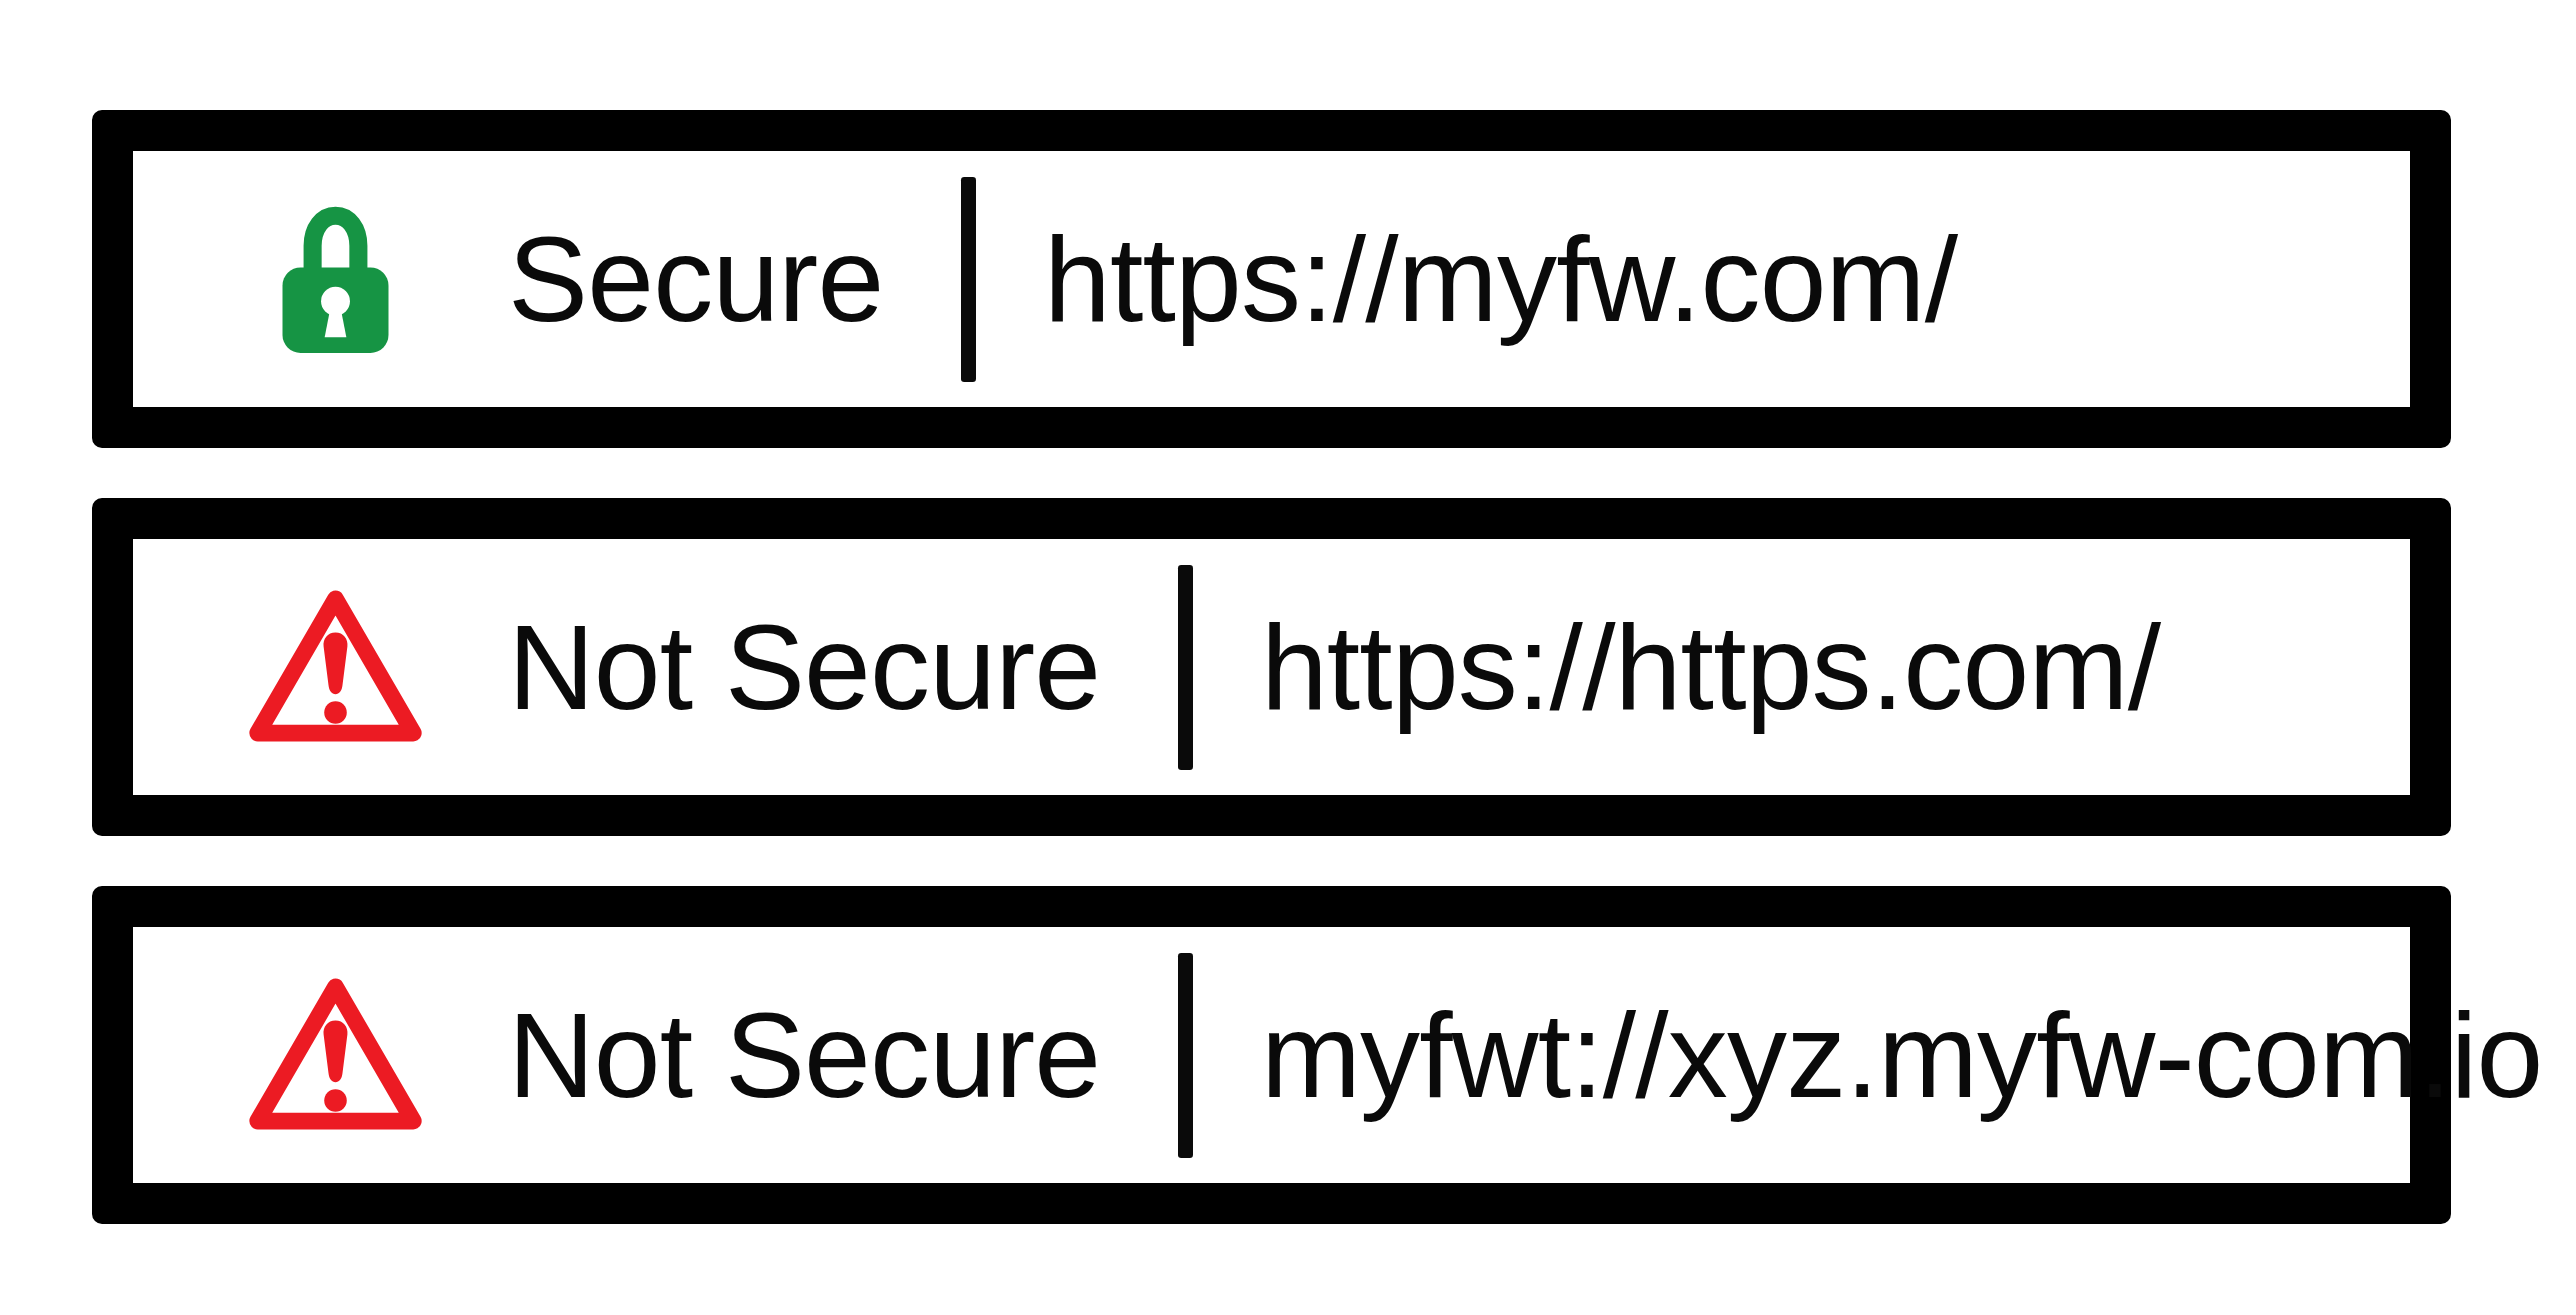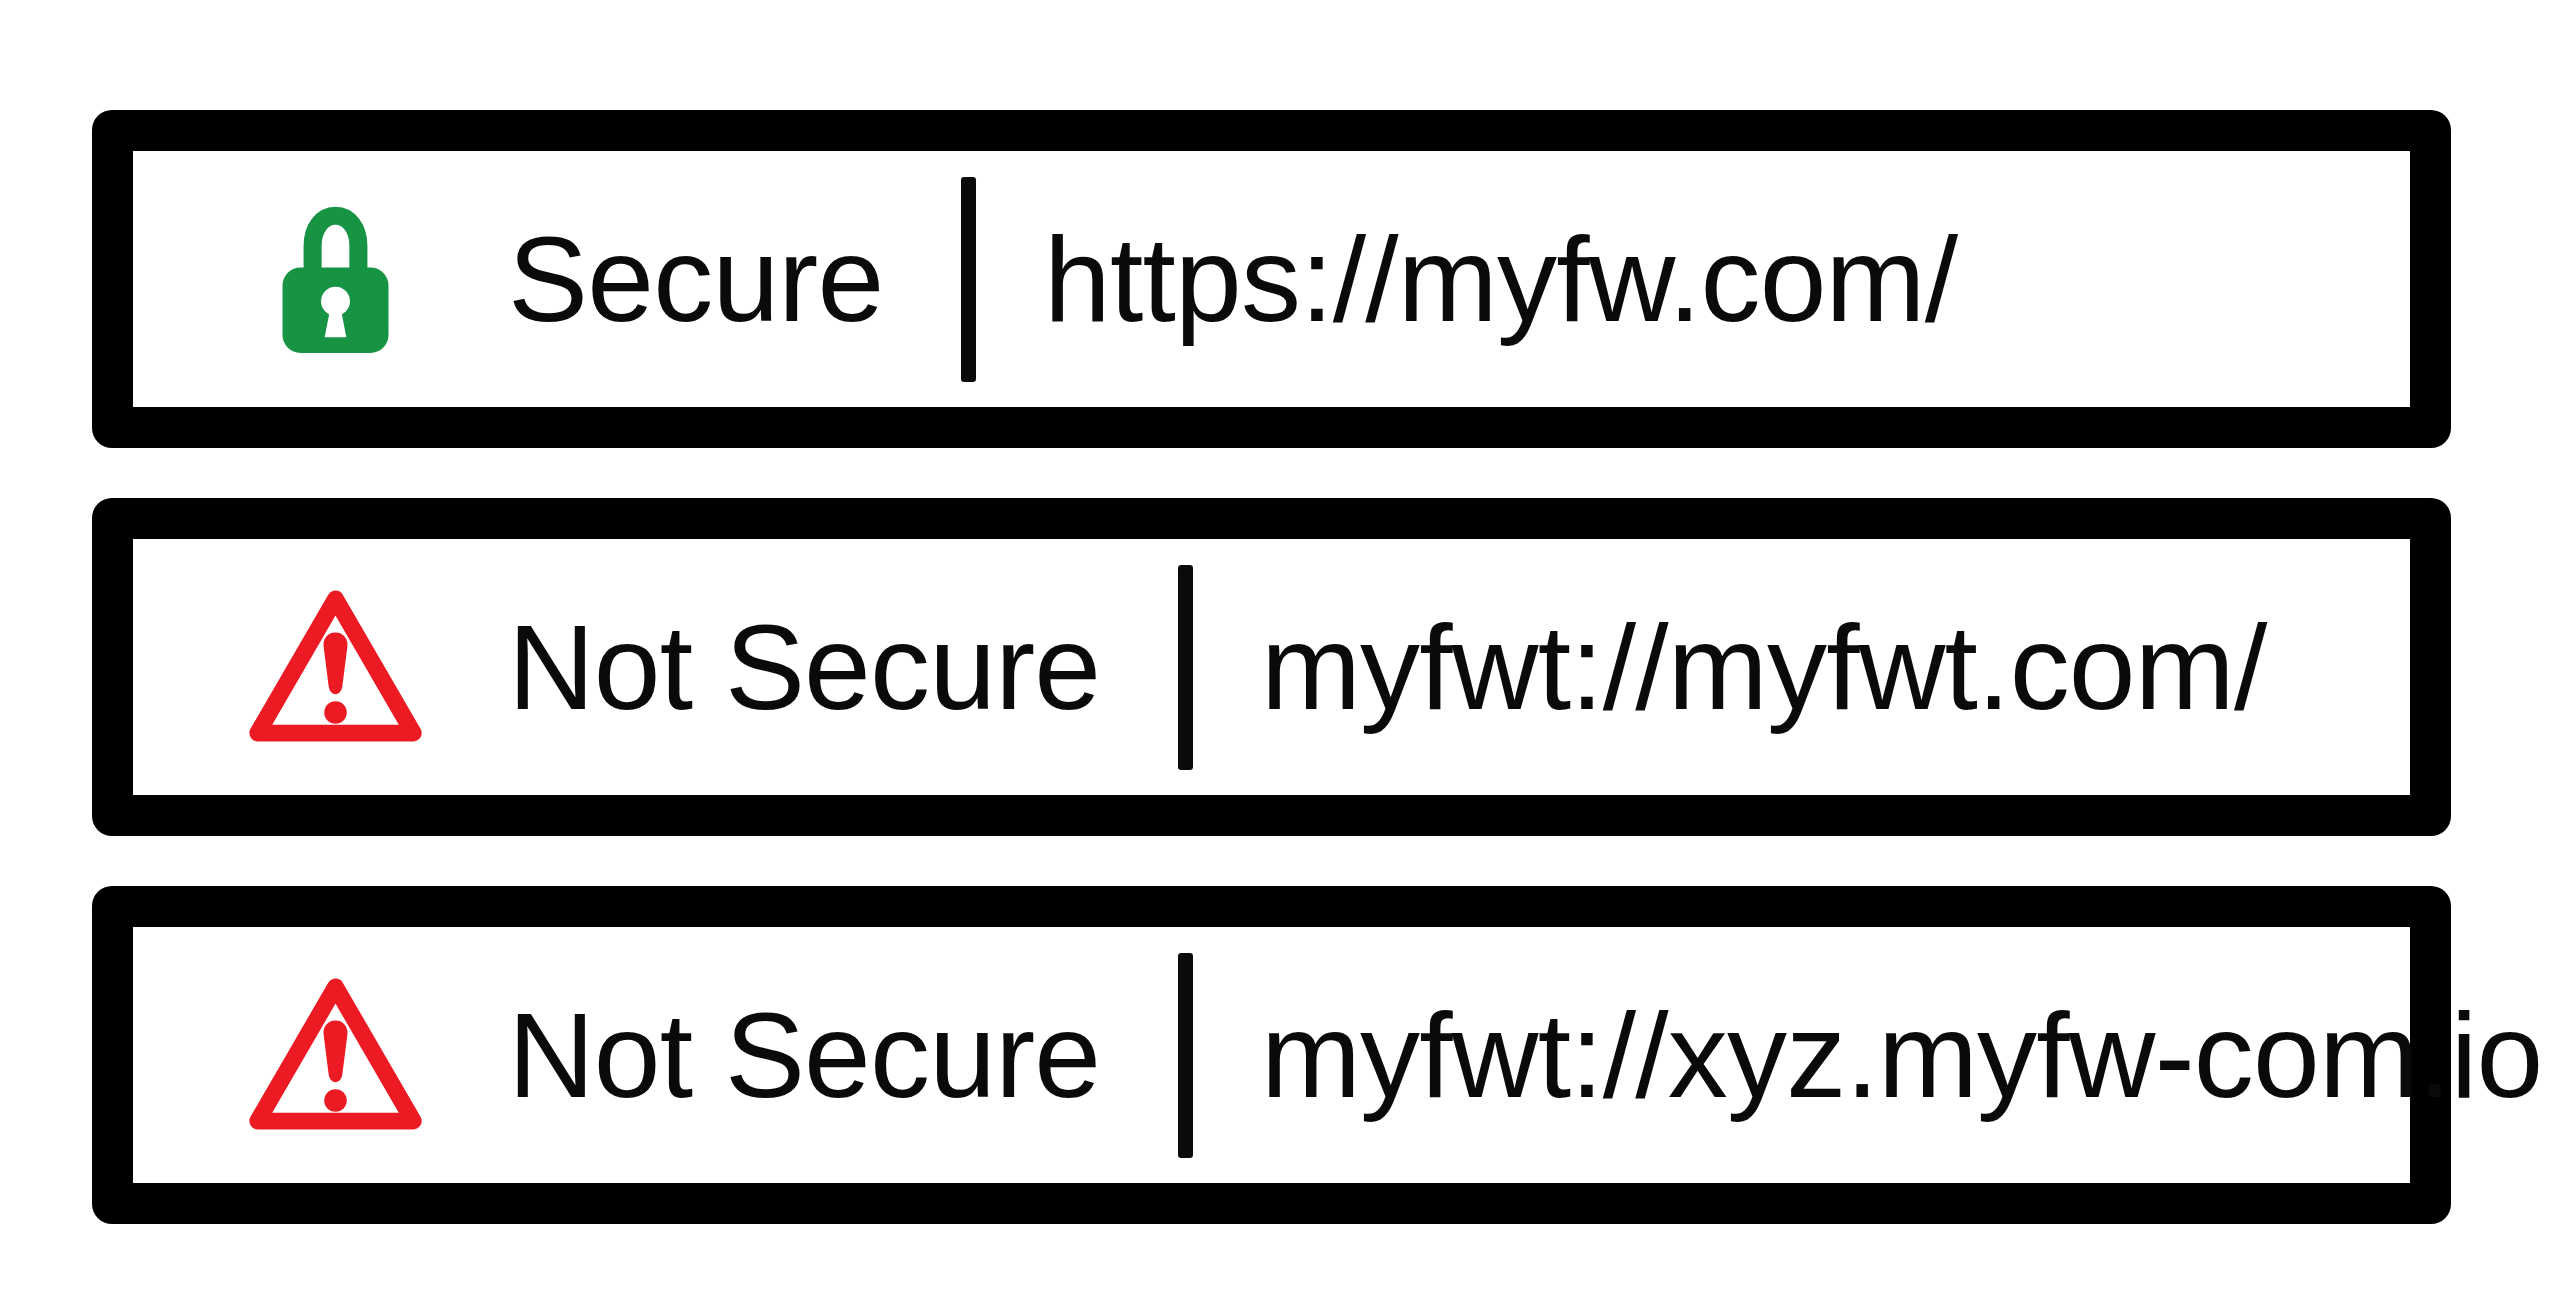--- a/index.html
+++ b/index.html
@@ -25,21 +25,21 @@
     display: flex;
     flex-direction: column;
     gap: 50px;
   }
   .address-bar {
     box-sizing: border-box;
     height: 338px;
     width: 100%;
     background: #ffffff;
     border: 41px solid var(--border-color);
-    border-radius: 20px;
+    border-radius: 10px;
     display: flex;
     align-items: center;
     padding-left: 110px;
     cursor: text;
   }
   .icon-box {
     width: 185px;
     flex: 0 0 185px;
     display: flex;
     align-items: center;
@@ -92,21 +92,21 @@
   <div class="address-bar">
     <span class="icon-box">
       <svg class="warning-icon" width="183" height="171" viewBox="0 0 120 112" aria-hidden="true">
         <path d="M60 11 L111 99 L9 99 Z" fill="none" stroke="currentColor" stroke-width="11" stroke-linejoin="round"></path>
         <path d="M60 33 C54.8 33 51.6 37.2 52.2 42.3 L55.4 67.5 C55.8 71.3 57.6 73.5 60 73.5 C62.4 73.5 64.2 71.3 64.6 67.5 L67.8 42.3 C68.4 37.2 65.2 33 60 33 Z" fill="currentColor"></path>
         <circle cx="60" cy="85.5" r="7.4" fill="currentColor"></circle>
       </svg>
     </span>
     <span class="status-label">Not Secure</span>
     <span class="divider"></span>
-    <span class="url-text">myfwt://myfwt.com/</span>
+    <span class="url-text">https://https.com/</span>
   </div>
 
   <div class="address-bar">
     <span class="icon-box">
       <svg class="warning-icon" width="183" height="171" viewBox="0 0 120 112" aria-hidden="true">
         <path d="M60 11 L111 99 L9 99 Z" fill="none" stroke="currentColor" stroke-width="11" stroke-linejoin="round"></path>
         <path d="M60 33 C54.8 33 51.6 37.2 52.2 42.3 L55.4 67.5 C55.8 71.3 57.6 73.5 60 73.5 C62.4 73.5 64.2 71.3 64.6 67.5 L67.8 42.3 C68.4 37.2 65.2 33 60 33 Z" fill="currentColor"></path>
         <circle cx="60" cy="85.5" r="7.4" fill="currentColor"></circle>
       </svg>
     </span>

